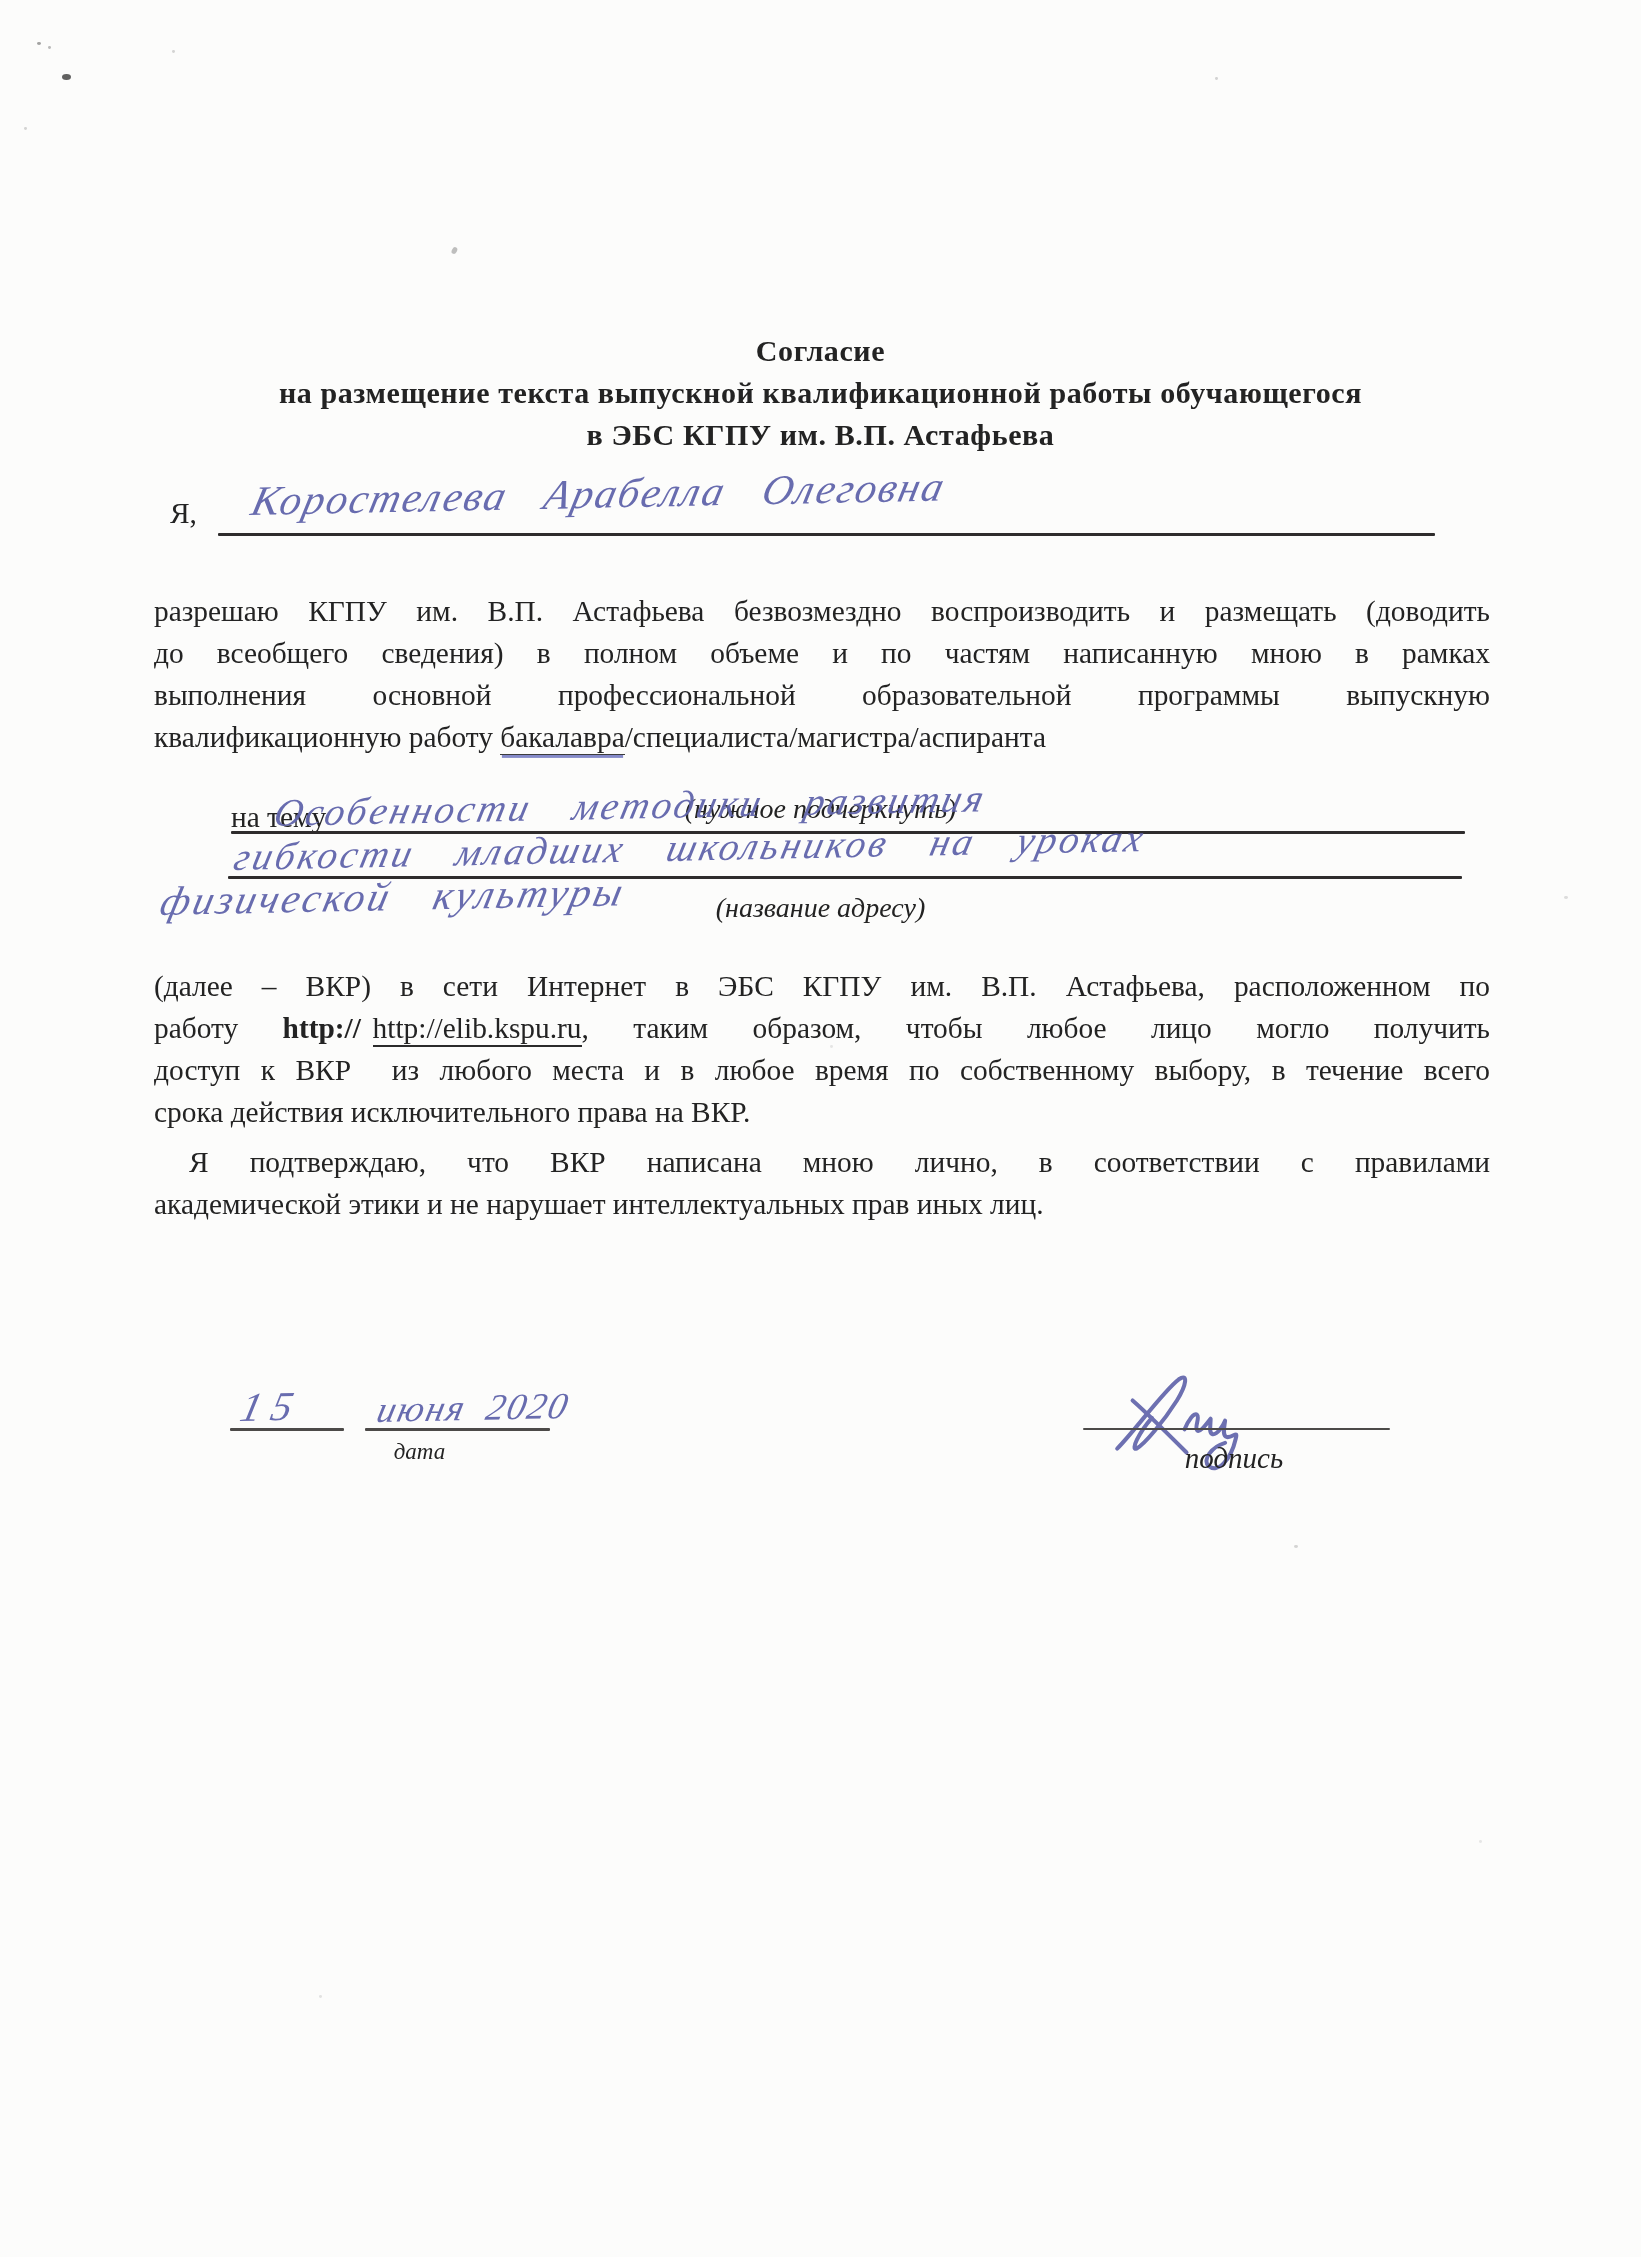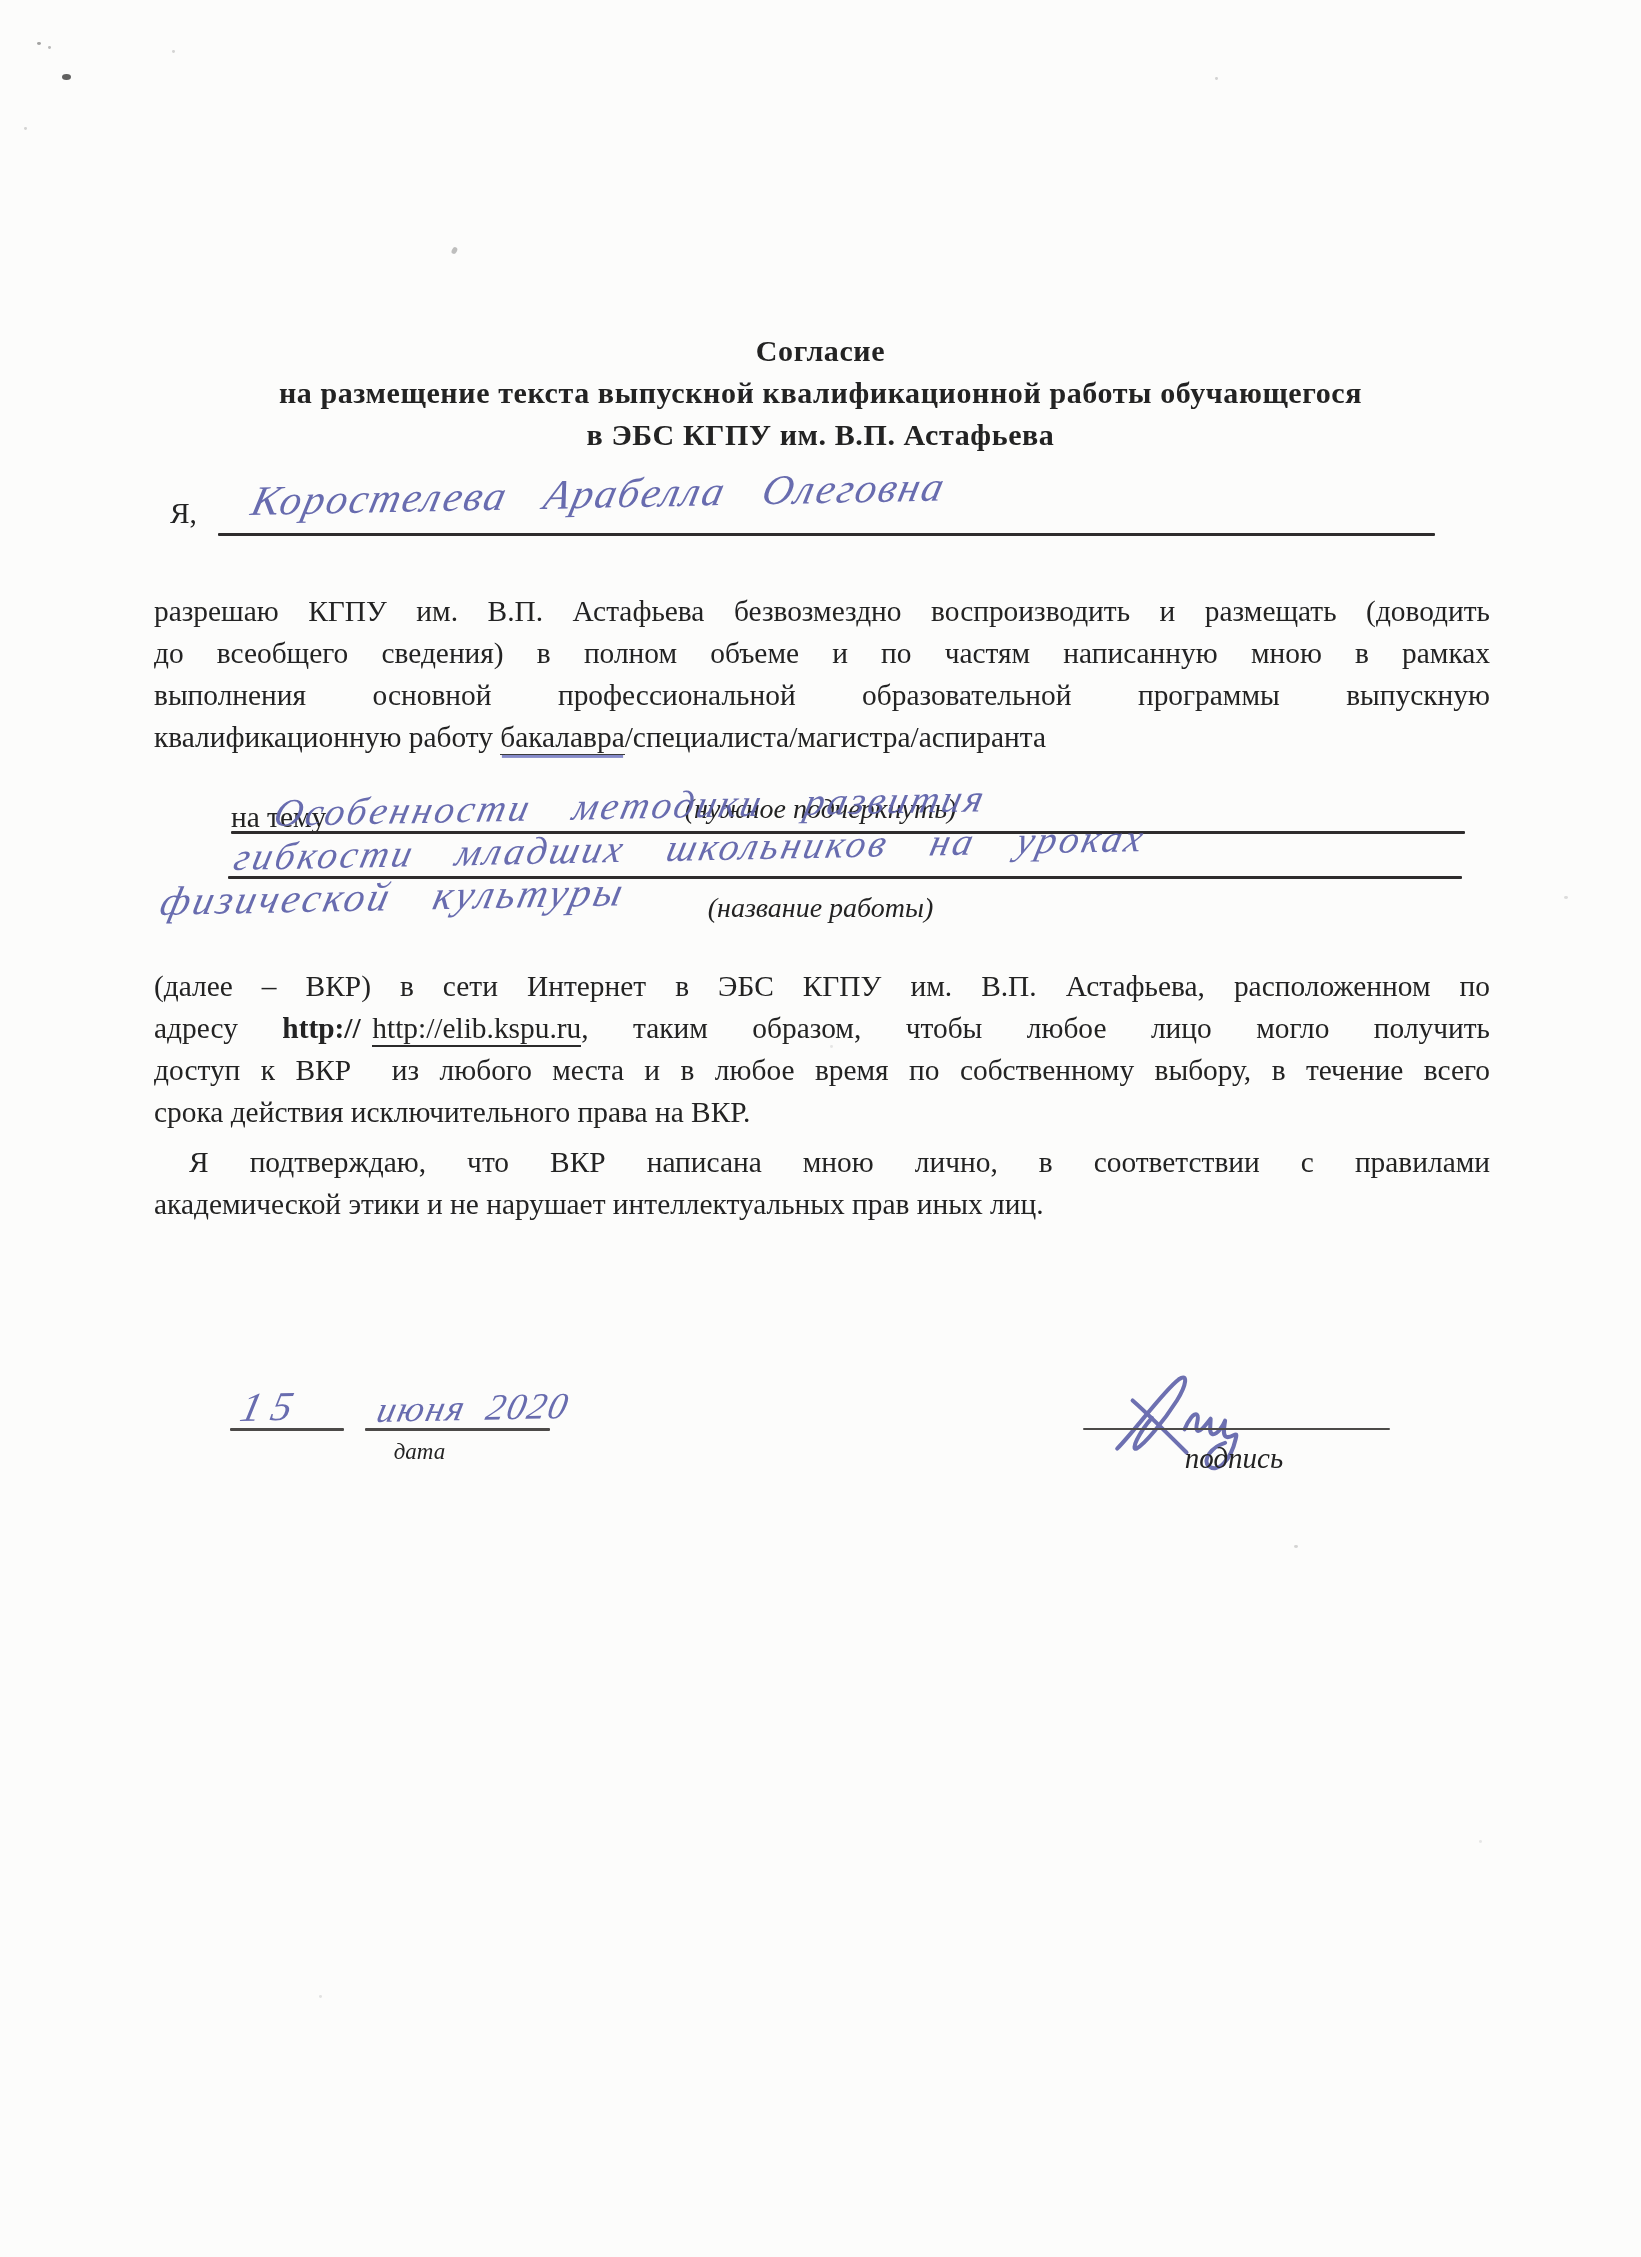--- a/index.html
+++ b/index.html
@@ -84,25 +84,25 @@
     <div class="pline"><span>квалификационную работу </span><span class="degree-underlined">бакалавра</span><span>/специалиста/магистра/аспиранта</span></div>
   </div>
   <div class="abs centered caption italic" style="top:793px;font-style:italic;">(нужное подчеркнуть)</div>
 
   <span class="abs body-size" style="left:231px;top:801px;">на тему</span>
   <div class="rule" style="left:231px;top:831px;width:1234px;"></div>
   <span class="abs hw hw-theme" style="left:270px;top:790px;">Особенности методики развития</span>
   <div class="rule" style="left:228px;top:876px;width:1234px;"></div>
   <span class="abs hw hw-theme" style="left:230px;top:834px;">гибкости младших школьников на уроках</span>
   <span class="abs hw hw-theme" style="left:156px;top:877px;font-size:41px;">физической культуры</span>
-  <div class="abs centered caption italic" style="top:892px;">(название работы)</div>
+  <div class="abs centered caption italic" style="top:892px;">(название адресу)</div>
 
   <div class="abs para body-size" style="top:929px;margin-top:36px;">
     <div class="pline just">(далее – ВКР) в сети Интернет в ЭБС КГПУ им. В.П. Астафьева, расположенном по</div>
-    <div class="pline just"><span>адресу </span><span class="url-prefix">http://</span><span class="url">http://elib.kspu.ru</span><span>, таким образом, чтобы любое лицо могло получить</span></div>
+    <div class="pline just"><span>работу </span><span class="url-prefix">http://</span><span class="url">http://elib.kspu.ru</span><span>, таким образом, чтобы любое лицо могло получить</span></div>
     <div class="pline just">доступ к ВКР&nbsp; из любого места и в любое время по собственному выбору, в течение всего</div>
     <div class="pline">срока действия исключительного права на ВКР.</div>
   </div>
 
   <div class="abs para body-size" style="top:1141px;">
     <div class="pline just indent">Я подтверждаю, что ВКР написана мною лично, в соответствии с правилами</div>
     <div class="pline">академической этики и не нарушает интеллектуальных прав иных лиц.</div>
   </div>
 
   <span class="abs hw hw-date" style="left:236px;top:1383px;">15</span>

